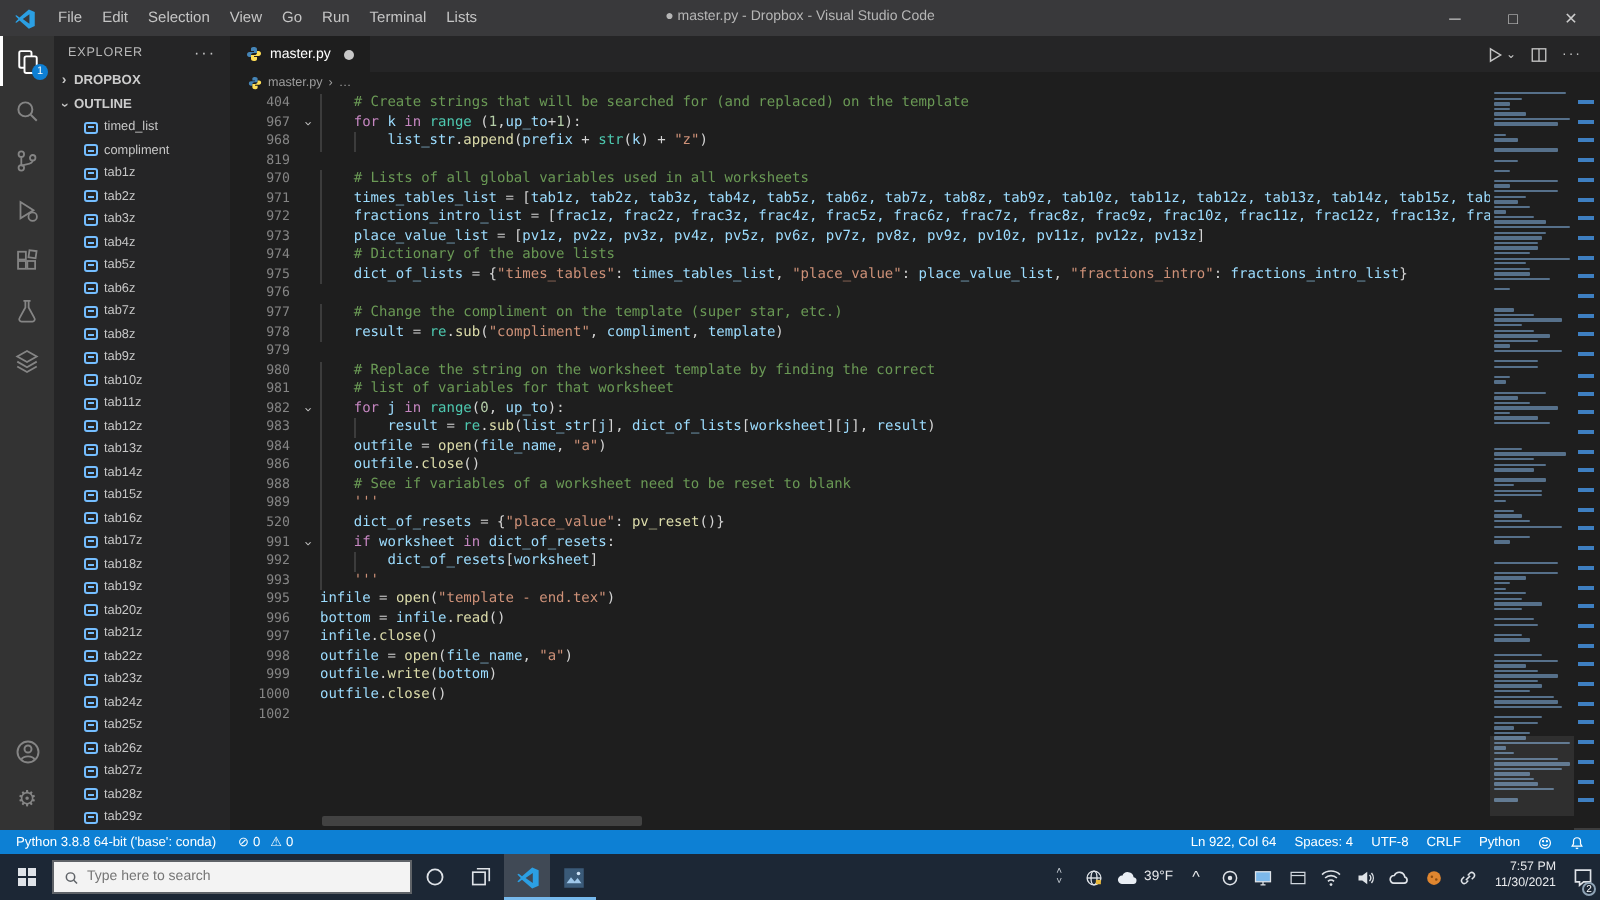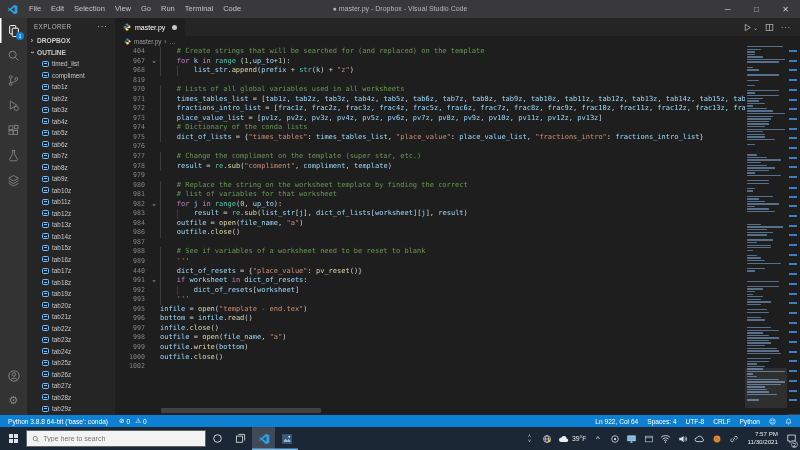--- a/index.html
+++ b/index.html
@@ -101,21 +101,21 @@
         <path d="M10.8 1 L4 6.9 L1.8 5.2 L0.9 5.7 L3.2 8 L0.9 10.3 L1.8 10.8 L4 9.1 L10.8 15 L15.1 13.1 V2.9 Z M11.2 4.6 v6.8 L6.4 8 Z" fill="#2b9fe3"></path>
       </svg>
     <nav class="menubar" id="menubar">
         <span class="menu-item">File</span>
         <span class="menu-item">Edit</span>
         <span class="menu-item">Selection</span>
         <span class="menu-item">View</span>
         <span class="menu-item">Go</span>
         <span class="menu-item">Run</span>
         <span class="menu-item">Terminal</span>
-        <span class="menu-item">Code</span>
+        <span class="menu-item">Lists</span>
       </nav>
     <div class="window-title">● master.py - Dropbox - Visual Studio Code</div>
     <div class="win-controls">
       <div class="win-btn">─</div>
       <div class="win-btn">□</div>
       <div class="win-btn">✕</div>
     </div>
   </div>
 
   <div class="main">
@@ -362,36 +362,35 @@
       <div class="codearea">
         <div id="code-lines">
             <div class="cl"><span class="ln">404</span><span class="fold"></span><span class="txt"><span class="guide" style="left: 0px;"></span><span class="tok-p">    </span><span class="tok-c"># Create strings that will be searched for (and replaced) on the template</span></span></div>
             <div class="cl"><span class="ln">967</span><span class="fold"><span class="chev down">›</span></span><span class="txt"><span class="guide" style="left: 0px;"></span><span class="tok-p">    </span><span class="tok-k">for</span><span class="tok-p"> </span><span class="tok-v">k</span><span class="tok-p"> </span><span class="tok-k">in</span><span class="tok-p"> </span><span class="tok-ty">range</span><span class="tok-p"> (</span><span class="tok-nu">1</span><span class="tok-p">,</span><span class="tok-v">up_to</span><span class="tok-p">+</span><span class="tok-nu">1</span><span class="tok-p">):</span></span></div>
             <div class="cl"><span class="ln">968</span><span class="fold"></span><span class="txt"><span class="guide" style="left: 0px;"></span><span class="guide" style="left: 16.85px;"></span><span class="tok-p">        </span><span class="tok-v">list_str</span><span class="tok-p">.</span><span class="tok-f">append</span><span class="tok-p">(</span><span class="tok-v">prefix</span><span class="tok-p"> + </span><span class="tok-ty">str</span><span class="tok-p">(</span><span class="tok-v">k</span><span class="tok-p">) + </span><span class="tok-s">"z"</span><span class="tok-p">)</span></span></div>
             <div class="cl"><span class="ln">819</span><span class="fold"></span><span class="txt"></span></div>
             <div class="cl"><span class="ln">970</span><span class="fold"></span><span class="txt"><span class="guide" style="left: 0px;"></span><span class="tok-p">    </span><span class="tok-c"># Lists of all global variables used in all worksheets</span></span></div>
             <div class="cl"><span class="ln">971</span><span class="fold"></span><span class="txt"><span class="guide" style="left: 0px;"></span><span class="tok-p">    </span><span class="tok-v">times_tables_list</span><span class="tok-p"> = [</span><span class="tok-v">tab1z, tab2z, tab3z, tab4z, tab5z, tab6z, tab7z, tab8z, tab9z, tab10z, tab11z, tab12z, tab13z, tab14z, tab15z, tab16z, tab17z, tab18z, tab19z, tab20z,</span></span></div>
             <div class="cl"><span class="ln">972</span><span class="fold"></span><span class="txt"><span class="guide" style="left: 0px;"></span><span class="tok-p">    </span><span class="tok-v">fractions_intro_list</span><span class="tok-p"> = [</span><span class="tok-v">frac1z, frac2z, frac3z, frac4z, frac5z, frac6z, frac7z, frac8z, frac9z, frac10z, frac11z, frac12z, frac13z, frac14z, frac15z, frac16z,</span></span></div>
             <div class="cl"><span class="ln">973</span><span class="fold"></span><span class="txt"><span class="guide" style="left: 0px;"></span><span class="tok-p">    </span><span class="tok-v">place_value_list</span><span class="tok-p"> = [</span><span class="tok-v">pv1z, pv2z, pv3z, pv4z, pv5z, pv6z, pv7z, pv8z, pv9z, pv10z, pv11z, pv12z, pv13z</span><span class="tok-p">]</span></span></div>
-            <div class="cl"><span class="ln">974</span><span class="fold"></span><span class="txt"><span class="guide" style="left: 0px;"></span><span class="tok-p">    </span><span class="tok-c"># Dictionary of the conda lists</span></span></div>
+            <div class="cl"><span class="ln">974</span><span class="fold"></span><span class="txt"><span class="guide" style="left: 0px;"></span><span class="tok-p">    </span><span class="tok-c"># Dictionary of the above lists</span></span></div>
             <div class="cl"><span class="ln">975</span><span class="fold"></span><span class="txt"><span class="guide" style="left: 0px;"></span><span class="tok-p">    </span><span class="tok-v">dict_of_lists</span><span class="tok-p"> = {</span><span class="tok-s">"times_tables"</span><span class="tok-p">: </span><span class="tok-v">times_tables_list</span><span class="tok-p">, </span><span class="tok-s">"place_value"</span><span class="tok-p">: </span><span class="tok-v">place_value_list</span><span class="tok-p">, </span><span class="tok-s">"fractions_intro"</span><span class="tok-p">: </span><span class="tok-v">fractions_intro_list</span><span class="tok-p">}</span></span></div>
             <div class="cl"><span class="ln">976</span><span class="fold"></span><span class="txt"></span></div>
             <div class="cl"><span class="ln">977</span><span class="fold"></span><span class="txt"><span class="guide" style="left: 0px;"></span><span class="tok-p">    </span><span class="tok-c"># Change the compliment on the template (super star, etc.)</span></span></div>
             <div class="cl"><span class="ln">978</span><span class="fold"></span><span class="txt"><span class="guide" style="left: 0px;"></span><span class="tok-p">    </span><span class="tok-v">result</span><span class="tok-p"> = </span><span class="tok-ty">re</span><span class="tok-p">.</span><span class="tok-f">sub</span><span class="tok-p">(</span><span class="tok-s">"compliment"</span><span class="tok-p">, </span><span class="tok-v">compliment</span><span class="tok-p">, </span><span class="tok-v">template</span><span class="tok-p">)</span></span></div>
             <div class="cl"><span class="ln">979</span><span class="fold"></span><span class="txt"></span></div>
             <div class="cl"><span class="ln">980</span><span class="fold"></span><span class="txt"><span class="guide" style="left: 0px;"></span><span class="tok-p">    </span><span class="tok-c"># Replace the string on the worksheet template by finding the correct</span></span></div>
             <div class="cl"><span class="ln">981</span><span class="fold"></span><span class="txt"><span class="guide" style="left: 0px;"></span><span class="tok-p">    </span><span class="tok-c"># list of variables for that worksheet</span></span></div>
             <div class="cl"><span class="ln">982</span><span class="fold"><span class="chev down">›</span></span><span class="txt"><span class="guide" style="left: 0px;"></span><span class="tok-p">    </span><span class="tok-k">for</span><span class="tok-p"> </span><span class="tok-v">j</span><span class="tok-p"> </span><span class="tok-k">in</span><span class="tok-p"> </span><span class="tok-ty">range</span><span class="tok-p">(</span><span class="tok-nu">0</span><span class="tok-p">, </span><span class="tok-v">up_to</span><span class="tok-p">):</span></span></div>
             <div class="cl"><span class="ln">983</span><span class="fold"></span><span class="txt"><span class="guide" style="left: 0px;"></span><span class="guide" style="left: 16.85px;"></span><span class="tok-p">        </span><span class="tok-v">result</span><span class="tok-p"> = </span><span class="tok-ty">re</span><span class="tok-p">.</span><span class="tok-f">sub</span><span class="tok-p">(</span><span class="tok-v">list_str</span><span class="tok-p">[</span><span class="tok-v">j</span><span class="tok-p">], </span><span class="tok-v">dict_of_lists</span><span class="tok-p">[</span><span class="tok-v">worksheet</span><span class="tok-p">][</span><span class="tok-v">j</span><span class="tok-p">], </span><span class="tok-v">result</span><span class="tok-p">)</span></span></div>
             <div class="cl"><span class="ln">984</span><span class="fold"></span><span class="txt"><span class="guide" style="left: 0px;"></span><span class="tok-p">    </span><span class="tok-v">outfile</span><span class="tok-p"> = </span><span class="tok-f">open</span><span class="tok-p">(</span><span class="tok-v">file_name</span><span class="tok-p">, </span><span class="tok-s">"a"</span><span class="tok-p">)</span></span></div>
             <div class="cl"><span class="ln">986</span><span class="fold"></span><span class="txt"><span class="guide" style="left: 0px;"></span><span class="tok-p">    </span><span class="tok-v">outfile</span><span class="tok-p">.</span><span class="tok-f">close</span><span class="tok-p">()</span></span></div>
-            <div class="cl"><span class="ln">987</span><span class="fold"></span><span class="txt"></span></div>
             <div class="cl"><span class="ln">988</span><span class="fold"></span><span class="txt"><span class="guide" style="left: 0px;"></span><span class="tok-p">    </span><span class="tok-c"># See if variables of a worksheet need to be reset to blank</span></span></div>
             <div class="cl"><span class="ln">989</span><span class="fold"></span><span class="txt"><span class="guide" style="left: 0px;"></span><span class="tok-p">    </span><span class="tok-s">'''</span></span></div>
-            <div class="cl"><span class="ln">440</span><span class="fold"></span><span class="txt"><span class="guide" style="left: 0px;"></span><span class="tok-p">    </span><span class="tok-v">dict_of_resets</span><span class="tok-p"> = {</span><span class="tok-s">"place_value"</span><span class="tok-p">: </span><span class="tok-f">pv_reset</span><span class="tok-p">()}</span></span></div>
+            <div class="cl"><span class="ln">520</span><span class="fold"></span><span class="txt"><span class="guide" style="left: 0px;"></span><span class="tok-p">    </span><span class="tok-v">dict_of_resets</span><span class="tok-p"> = {</span><span class="tok-s">"place_value"</span><span class="tok-p">: </span><span class="tok-f">pv_reset</span><span class="tok-p">()}</span></span></div>
             <div class="cl"><span class="ln">991</span><span class="fold"><span class="chev down">›</span></span><span class="txt"><span class="guide" style="left: 0px;"></span><span class="tok-p">    </span><span class="tok-k">if</span><span class="tok-p"> </span><span class="tok-v">worksheet</span><span class="tok-p"> </span><span class="tok-k">in</span><span class="tok-p"> </span><span class="tok-v">dict_of_resets</span><span class="tok-p">:</span></span></div>
             <div class="cl"><span class="ln">992</span><span class="fold"></span><span class="txt"><span class="guide" style="left: 0px;"></span><span class="guide" style="left: 16.85px;"></span><span class="tok-p">        </span><span class="tok-v">dict_of_resets</span><span class="tok-p">[</span><span class="tok-v">worksheet</span><span class="tok-p">]</span></span></div>
             <div class="cl"><span class="ln">993</span><span class="fold"></span><span class="txt"><span class="guide" style="left: 0px;"></span><span class="tok-p">    </span><span class="tok-s">'''</span></span></div>
             <div class="cl"><span class="ln">995</span><span class="fold"></span><span class="txt"><span class="tok-v">infile</span><span class="tok-p"> = </span><span class="tok-f">open</span><span class="tok-p">(</span><span class="tok-s">"template - end.tex"</span><span class="tok-p">)</span></span></div>
             <div class="cl"><span class="ln">996</span><span class="fold"></span><span class="txt"><span class="tok-v">bottom</span><span class="tok-p"> = </span><span class="tok-v">infile</span><span class="tok-p">.</span><span class="tok-f">read</span><span class="tok-p">()</span></span></div>
             <div class="cl"><span class="ln">997</span><span class="fold"></span><span class="txt"><span class="tok-v">infile</span><span class="tok-p">.</span><span class="tok-f">close</span><span class="tok-p">()</span></span></div>
             <div class="cl"><span class="ln">998</span><span class="fold"></span><span class="txt"><span class="tok-v">outfile</span><span class="tok-p"> = </span><span class="tok-f">open</span><span class="tok-p">(</span><span class="tok-v">file_name</span><span class="tok-p">, </span><span class="tok-s">"a"</span><span class="tok-p">)</span></span></div>
             <div class="cl"><span class="ln">999</span><span class="fold"></span><span class="txt"><span class="tok-v">outfile</span><span class="tok-p">.</span><span class="tok-f">write</span><span class="tok-p">(</span><span class="tok-v">bottom</span><span class="tok-p">)</span></span></div>
             <div class="cl"><span class="ln">1000</span><span class="fold"></span><span class="txt"><span class="tok-v">outfile</span><span class="tok-p">.</span><span class="tok-f">close</span><span class="tok-p">()</span></span></div>
             <div class="cl"><span class="ln">1002</span><span class="fold"></span><span class="txt"></span></div>

